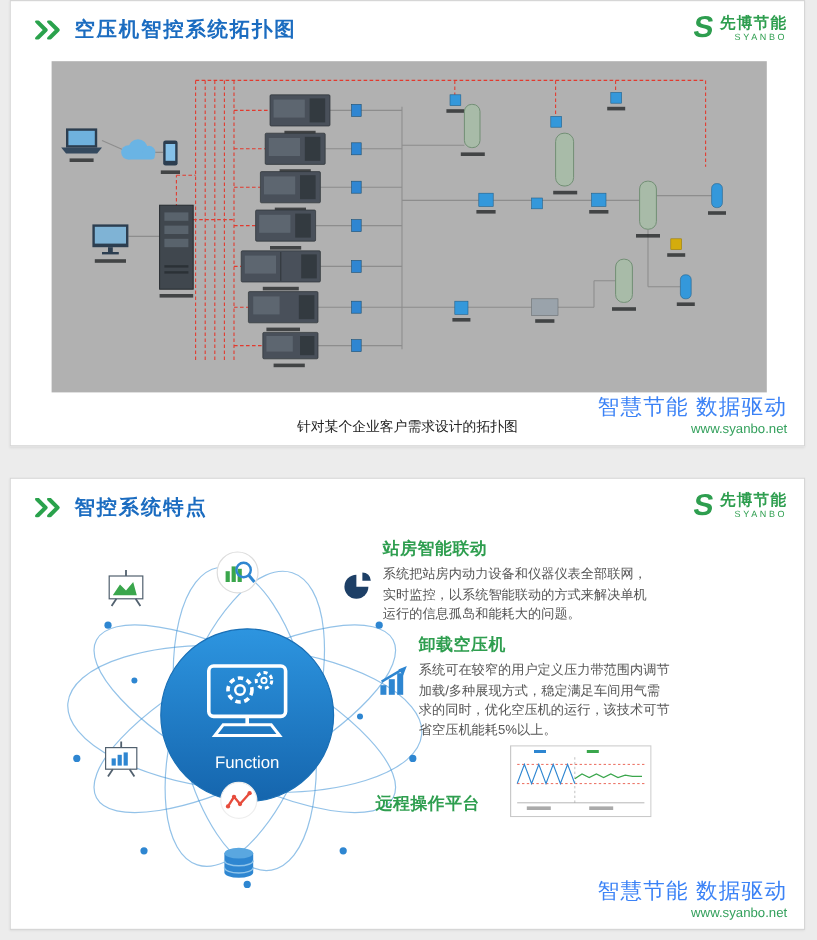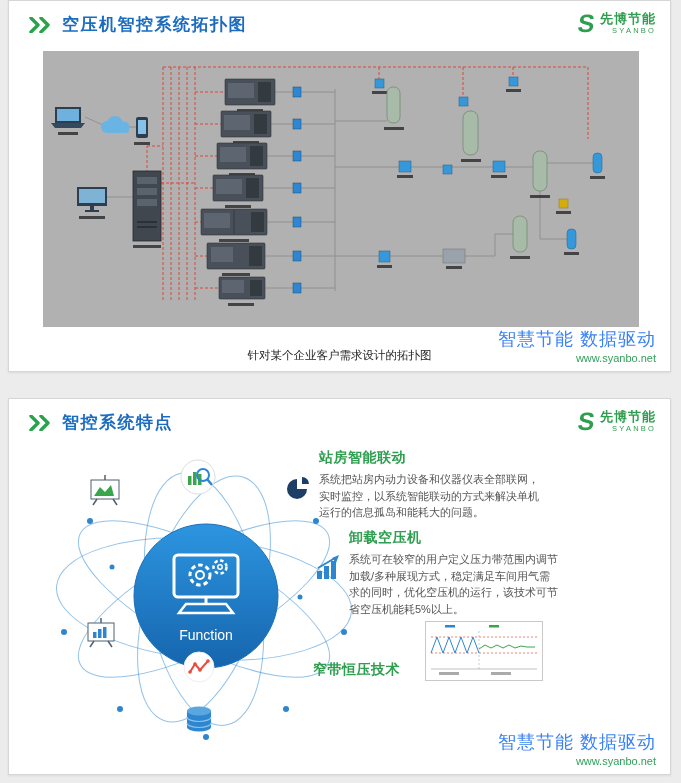--- a/index.html
+++ b/index.html
@@ -420,21 +420,21 @@
           <polyline points="6,32 12,16 18,32 24,16 30,32 36,16 42,32 48,16 54,32" fill="none" stroke="#2e86d1" stroke-width="1"></polyline>
           <polyline points="54,28 60,24 66,27 72,24 78,27 84,24 90,27 96,25 102,26 110,26" fill="none" stroke="#3aa64c" stroke-width="1"></polyline>
           <line x1="6" y1="48" x2="112" y2="48" stroke="#999" stroke-width="0.6"></line>
           <rect x="14" y="51" width="20" height="3" fill="#aaa"></rect>
           <rect x="66" y="51" width="20" height="3" fill="#aaa"></rect>
         </svg>
       </div>
     </div>
 
     <div class="feature f3">
-      <div class="feature-title">窄带恒压技术</div>
+      <div class="feature-title">远程操作平台</div>
     </div>
 
     <div class="slide-footer">
       <div class="slogan">智慧节能 数据驱动</div>
       <div class="site-url">www.syanbo.net</div>
     </div>
   </section>
 
 </div>
 

